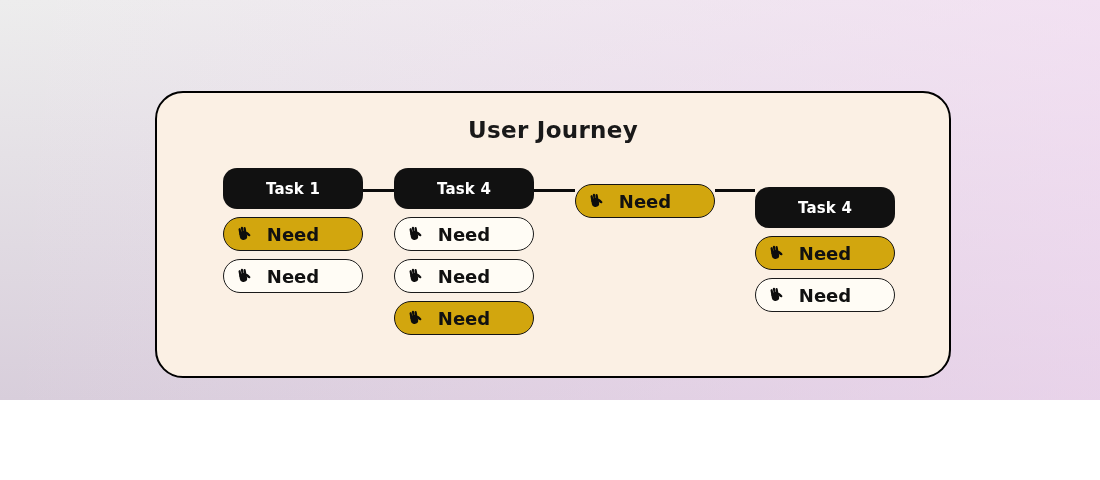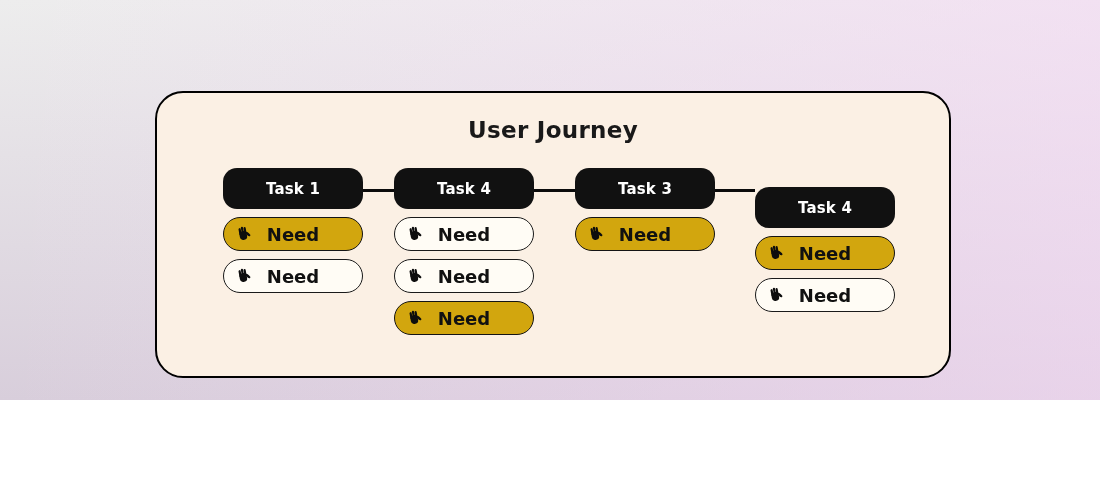--- a/index.html
+++ b/index.html
@@ -156,21 +156,20 @@
     <rect x="12" y="2.4" width="3.1" height="10" rx="1.55"></rect>
     <rect x="4.8" y="7.5" width="10.3" height="12.6" rx="4.6"></rect>
     <ellipse cx="16.6" cy="12.8" rx="4.4" ry="2" transform="rotate(48 16.6 12.8)"></ellipse>
   </svg>
 </span>
         <span class="need-label">Need</span>
       </div>
     </div>
 
     <div class="column col3">
-      <div class="task-pill">Task 3</div>
       <div class="need gold">
         <span class="sparkle">
   <svg viewBox="0 0 100 100" xmlns="http://www.w3.org/2000/svg" aria-hidden="true">
     <path d="M50 3 C55 32 68 45 97 50 C68 55 55 68 50 97 C45 68 32 55 3 50 C32 45 45 32 50 3 Z"></path>
   </svg>
 </span>
         <span class="hand">
   <svg viewBox="0 0 24 24" xmlns="http://www.w3.org/2000/svg" aria-hidden="true">
     <rect x="4.8" y="2.6" width="3.1" height="10" rx="1.55"></rect>
     <rect x="8.4" y="1.2" width="3.1" height="10" rx="1.55"></rect>

